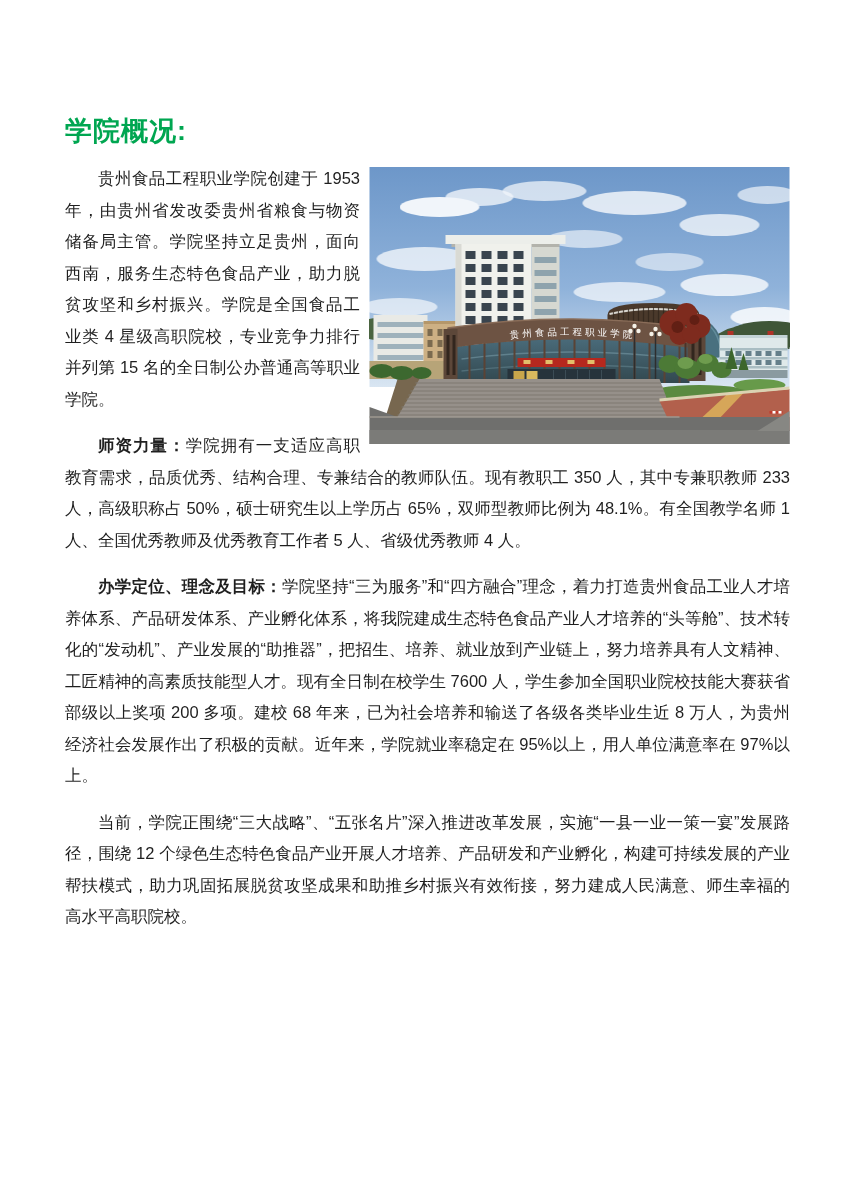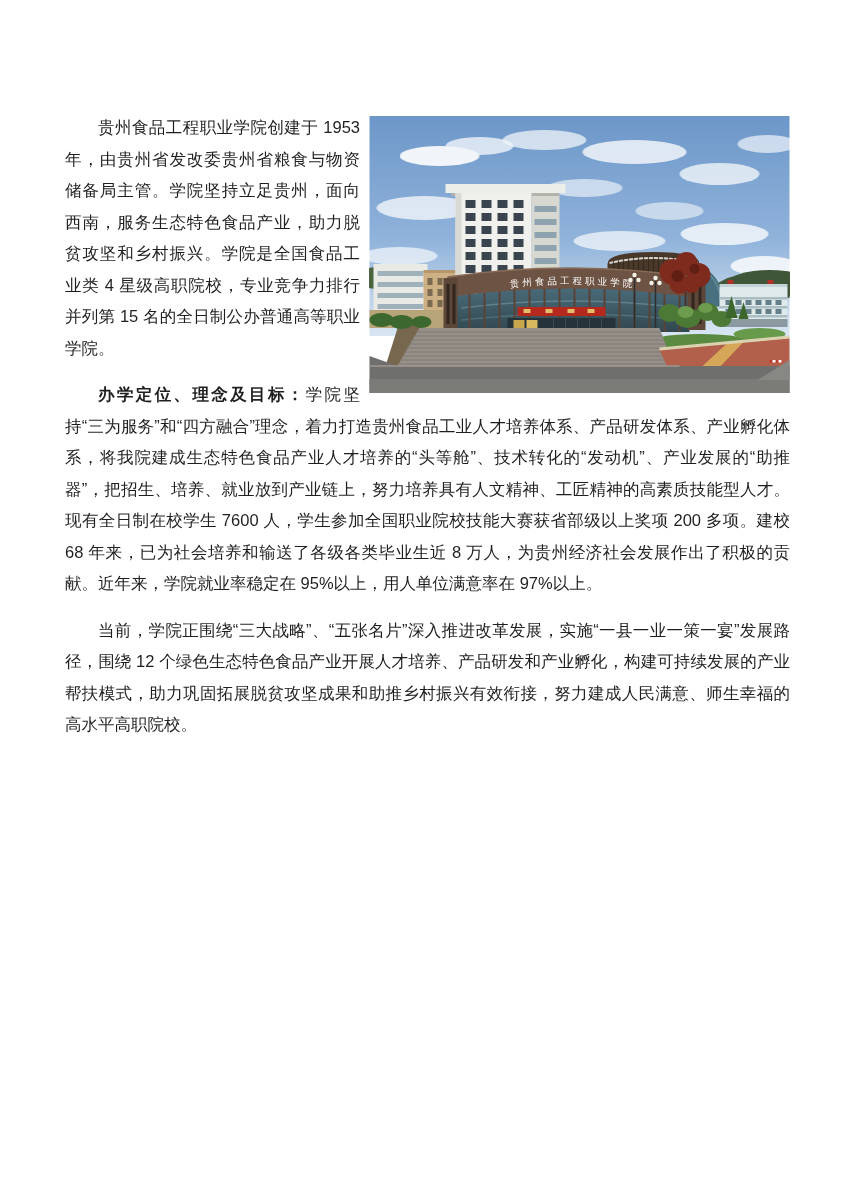--- a/index.html
+++ b/index.html
@@ -40,20 +40,21 @@
   .photo svg { display: block; width: 100%; height: 100%; }
   .para { margin: 0 0 15px 0; }
   .indent { text-indent: 33px; }
   .lead { font-weight: bold; }
 </style>
 </head>
 <body>
 
 <div class="page">
 
+  <h1 class="heading">学院概况:</h1>
 
   <div class="content">
 
     <div class="photo">
       <svg viewBox="0 0 420 277" xmlns="http://www.w3.org/2000/svg">
         <defs>
           <linearGradient id="sky" x1="0" y1="0" x2="0" y2="1">
             <stop offset="0" stop-color="#6d97c9"></stop>
             <stop offset="0.55" stop-color="#8fb2da"></stop>
             <stop offset="1" stop-color="#d9e6f2"></stop>
@@ -335,20 +336,21 @@
           <rect x="403" y="244" width="3" height="2.6" fill="#ffffff"></rect>
             <rect x="409" y="244" width="3" height="2.6" fill="#ffffff"></rect>
         </g>
       </svg>
     </div>
 
     <p class="para indent">贵州食品工程职业学院创建于 1953 年，由贵州省发改委贵州省粮食与物资储备局主管。学院坚持立足贵州，面向西南，服务生态特色食品产业，助力脱贫攻坚和乡村振兴。学院是全国食品工业类 4 星级高职院校，专业竞争力排行并列第 15 名的全日制公办普通高等职业学院。</p>
 
 
 
+    <p class="para indent"><strong class="lead">师资力量：</strong><span>学院拥有一支适应高职教育需求，品质优秀、结构合理、专兼结合的教师队伍。现有教职工 350 人，其中专兼职教师 233 人，高级职称占 50%，硕士研究生以上学历占 65%，双师型教师比例为 48.1%。有全国教学名师 1 人、全国优秀教师及优秀教育工作者 5 人、省级优秀教师 4 人。</span></p>
 
     <p class="para indent"><strong class="lead">办学定位、理念及目标：</strong><span>学院坚持“三为服务”和“四方融合”理念，着力打造贵州食品工业人才培养体系、产品研发体系、产业孵化体系，将我院建成生态特色食品产业人才培养的“头等舱”、技术转化的“发动机”、产业发展的“助推器”，把招生、培养、就业放到产业链上，努力培养具有人文精神、工匠精神的高素质技能型人才。现有全日制在校学生 7600 人，学生参加全国职业院校技能大赛获省部级以上奖项 200 多项。建校 68 年来，已为社会培养和输送了各级各类毕业生近 8 万人，为贵州经济社会发展作出了积极的贡献。近年来，学院就业率稳定在 95%以上，用人单位满意率在 97%以上。</span></p>
 
 
     <p class="para indent">当前，学院正围绕“三大战略”、“五张名片”深入推进改革发展，实施“一县一业一策一宴”发展路径，围绕 12 个绿色生态特色食品产业开展人才培养、产品研发和产业孵化，构建可持续发展的产业帮扶模式，助力巩固拓展脱贫攻坚成果和助推乡村振兴有效衔接，努力建成人民满意、师生幸福的高水平高职院校。</p>
 
   </div>
 </div>
 
 </body></html>

